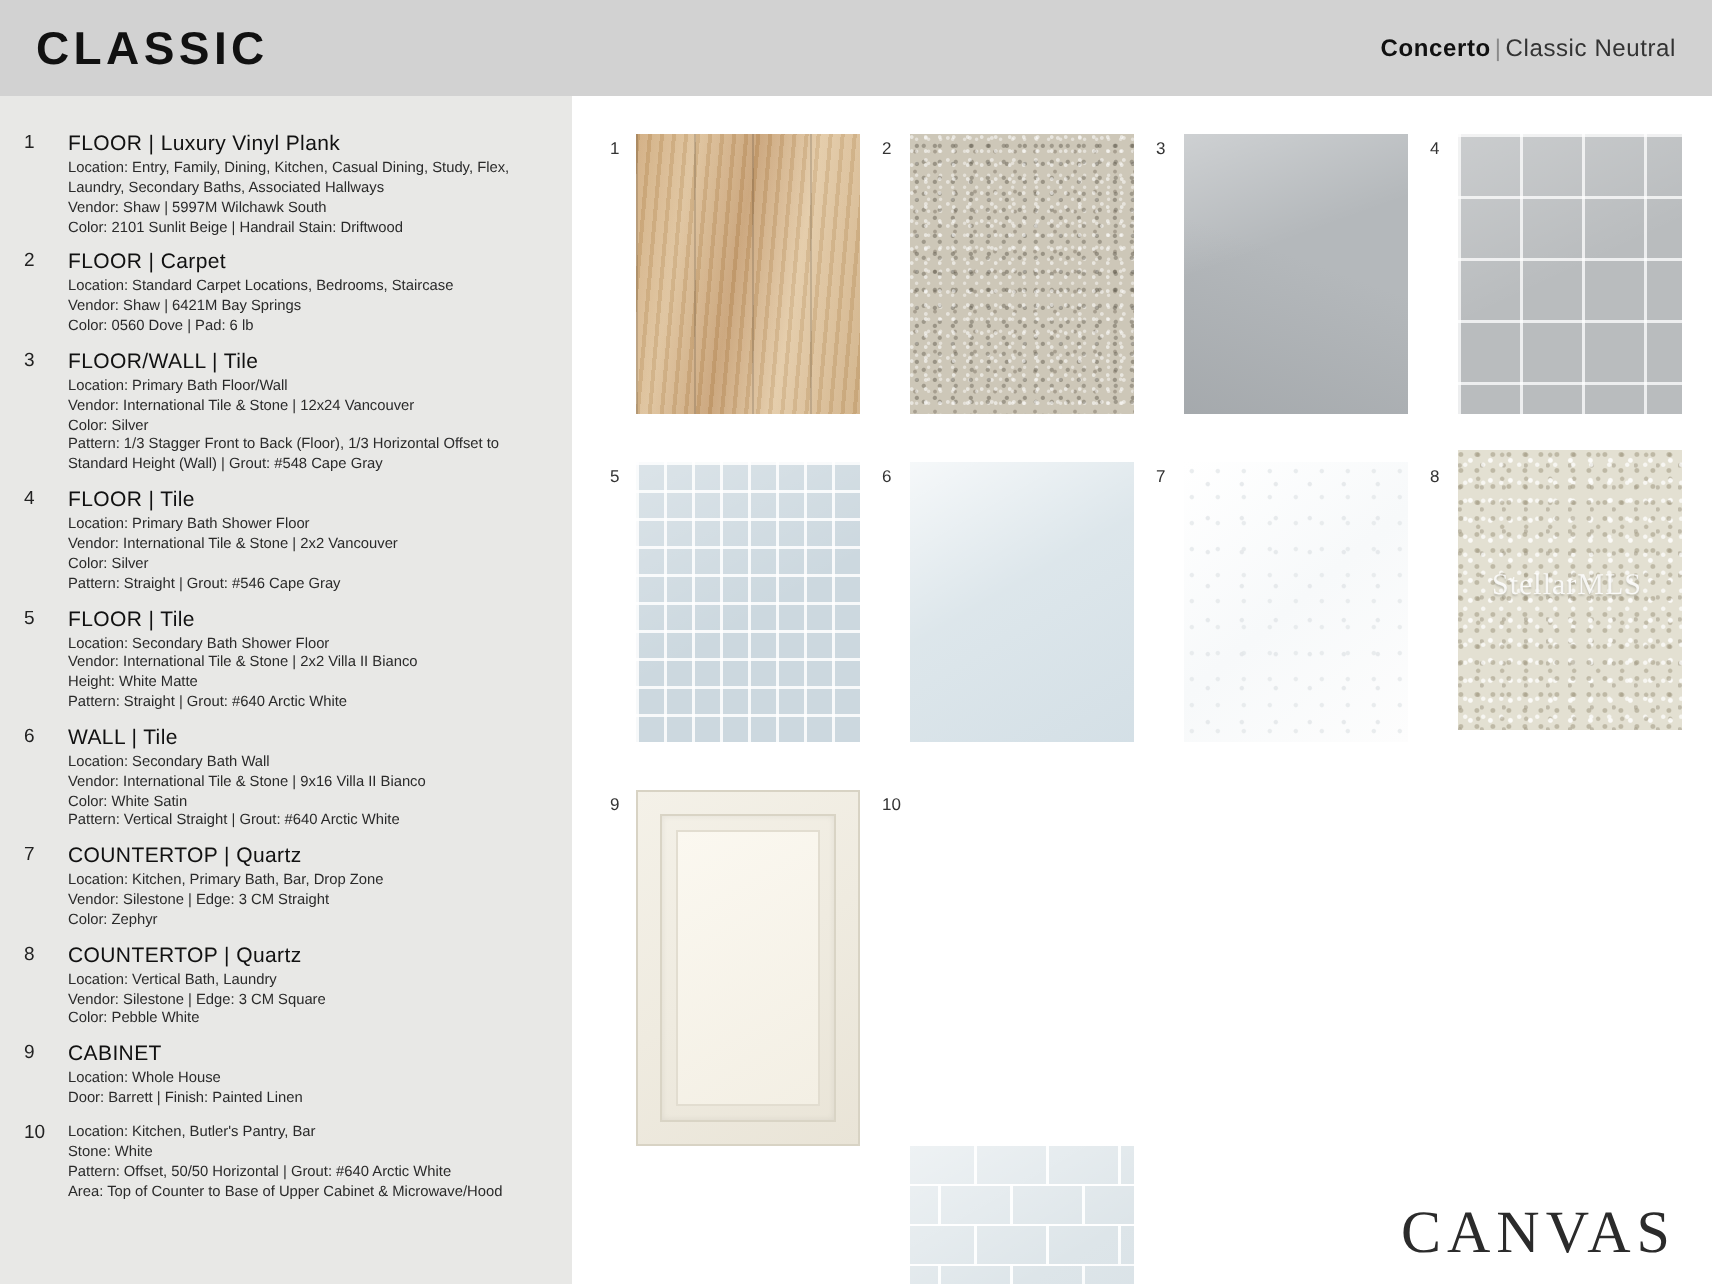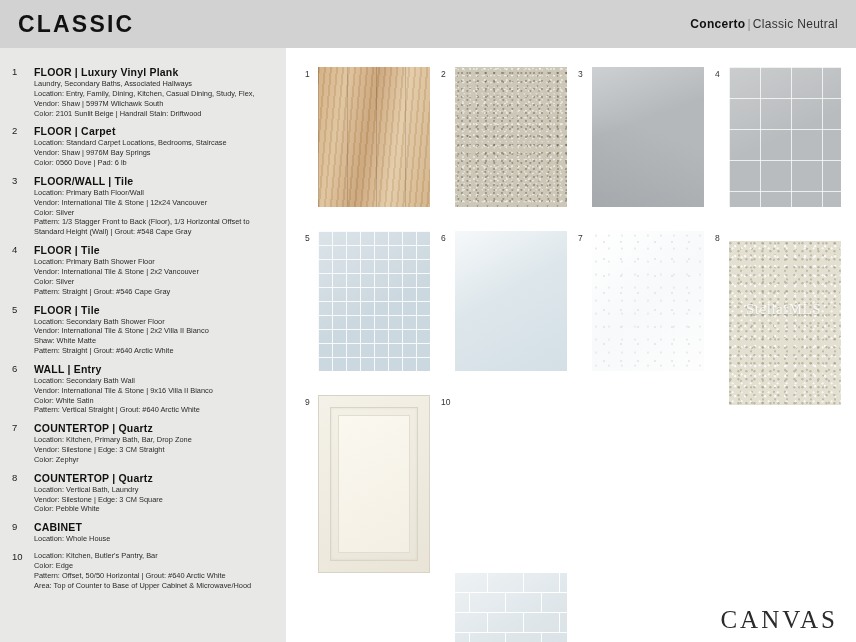--- a/index.html
+++ b/index.html
@@ -73,21 +73,21 @@
     position: absolute;
     left: 0;
     top: 0;
     width: 16px;
     text-align: left;
     font-size: 9.5px;
     color: #222;
   }
   .item-title {
     font-size: 10.5px;
-    font-weight: bold;
+    font-weight: normal;
     color: #111;
     letter-spacing: 0.2px;
     margin-bottom: 1px;
   }
   .item-lines {
     font-size: 7.4px;
     line-height: 1.33;
     color: #2a2a2a;
   }
   .item-lines div {
@@ -238,21 +238,21 @@
     letter-spacing: 0.5px;
     font-family: "Liberation Serif", serif;
     text-shadow: 0 1px 1px rgba(120,120,110,0.35);
     pointer-events: none;
   }
   .canvas-logo {
     position: absolute;
     right: 18px;
     bottom: 8px;
     font-family: "Liberation Serif", serif;
-    font-size: 25px;
+    font-size: 30px;
     letter-spacing: 3px;
     color: #2b2b2b;
   }
 </style>
 </head>
 <body>
 
 <div class="page">
 
   <div class="header">
@@ -261,33 +261,33 @@
       <span class="brand">Concerto</span><span class="sep">|</span><span>Classic Neutral</span>
     </div>
   </div>
 
   <div class="left-col">
 
     <div class="item">
       <div class="item-num">1</div>
       <div class="item-title">FLOOR | Luxury Vinyl Plank</div>
       <div class="item-lines">
+        <div>Location: Entry, Family, Dining, Kitchen, Casual Dining, Study, Flex,</div>
         <div>Laundry, Secondary Baths, Associated Hallways</div>
-        <div>Location: Entry, Family, Dining, Kitchen, Casual Dining, Study, Flex,</div>
         <div>Vendor: Shaw | 5997M Wilchawk South</div>
         <div>Color: 2101 Sunlit Beige | Handrail Stain: Driftwood</div>
       </div>
     </div>
 
     <div class="item">
       <div class="item-num">2</div>
       <div class="item-title">FLOOR | Carpet</div>
       <div class="item-lines">
         <div>Location: Standard Carpet Locations, Bedrooms, Staircase</div>
-        <div>Vendor: Shaw | 9976M Bay Springs</div>
+        <div>Vendor: Shaw | 6421M Bay Springs</div>
         <div>Color: 0560 Dove | Pad: 6 lb</div>
       </div>
     </div>
 
     <div class="item">
       <div class="item-num">3</div>
       <div class="item-title">FLOOR/WALL | Tile</div>
       <div class="item-lines">
         <div>Location: Primary Bath Floor/Wall</div>
         <div>Vendor: International Tile &amp; Stone | 12x24 Vancouver</div>
@@ -307,28 +307,28 @@
         <div>Pattern: Straight | Grout: #546 Cape Gray</div>
       </div>
     </div>
 
     <div class="item">
       <div class="item-num">5</div>
       <div class="item-title">FLOOR | Tile</div>
       <div class="item-lines">
         <div>Location: Secondary Bath Shower Floor</div>
         <div>Vendor: International Tile &amp; Stone | 2x2 Villa II Bianco</div>
-        <div>Shaw: White Matte</div>
+        <div>Height: White Matte</div>
         <div>Pattern: Straight | Grout: #640 Arctic White</div>
       </div>
     </div>
 
     <div class="item">
       <div class="item-num">6</div>
-      <div class="item-title">WALL | Entry</div>
+      <div class="item-title">WALL | Tile</div>
       <div class="item-lines">
         <div>Location: Secondary Bath Wall</div>
         <div>Vendor: International Tile &amp; Stone | 9x16 Villa II Bianco</div>
         <div>Color: White Satin</div>
         <div>Pattern: Vertical Straight | Grout: #640 Arctic White</div>
       </div>
     </div>
 
     <div class="item">
       <div class="item-num">7</div>
@@ -348,28 +348,29 @@
         <div>Vendor: Silestone | Edge: 3 CM Square</div>
         <div>Color: Pebble White</div>
       </div>
     </div>
 
     <div class="item">
       <div class="item-num">9</div>
       <div class="item-title">CABINET</div>
       <div class="item-lines">
         <div>Location: Whole House</div>
+        <div>Door: Barrett | Finish: Painted Linen</div>
       </div>
     </div>
 
     <div class="item">
       <div class="item-num">10</div>
       <div class="item-lines">
         <div>Location: Kitchen, Butler's Pantry, Bar</div>
-        <div>Color: Edge</div>
+        <div>Stone: White</div>
         <div>Pattern: Offset, 50/50 Horizontal | Grout: #640 Arctic White</div>
         <div>Area: Top of Counter to Base of Upper Cabinet &amp; Microwave/Hood</div>
       </div>
     </div>
 
   </div>
 
   <div class="right-panel">
 
     <div class="swatch-num" style="left:19px; top:21px;">1</div>
@@ -387,21 +388,21 @@
     <div class="swatch-num" style="left:19px; top:185px;">5</div>
     <div class="swatch-box mosaic" style="left:32px; top:183px; width:112px; height:140px;"></div>
 
     <div class="swatch-num" style="left:155px; top:185px;">6</div>
     <div class="swatch-box gloss" style="left:169px; top:183px; width:112px; height:140px;"></div>
 
     <div class="swatch-num" style="left:292px; top:185px;">7</div>
     <div class="swatch-box quartz-white" style="left:306px; top:183px; width:112px; height:140px;"></div>
 
     <div class="swatch-num" style="left:429px; top:185px;">8</div>
-    <div class="swatch-box quartz-beige" style="left:443px; top:193px; width:112px; height:164px;padding-left:42px;">
+    <div class="swatch-box quartz-beige" style="left:443px; top:177px; width:112px; height:140px;padding-left:42px;">
       <div class="watermark" style="left:17px; top:60px;">StellarMLS</div>
     </div>
 
     <div class="swatch-num" style="left:19px; top:349px;">9</div>
     <div class="swatch-box cabinet-outer" style="left:32px; top:347px; width:112px; height:178px;">
       <div class="cabinet-inner1"></div>
       <div class="cabinet-inner2"></div>
     </div>
 
     <div class="swatch-num" style="left:155px; top:349px;">10</div>

